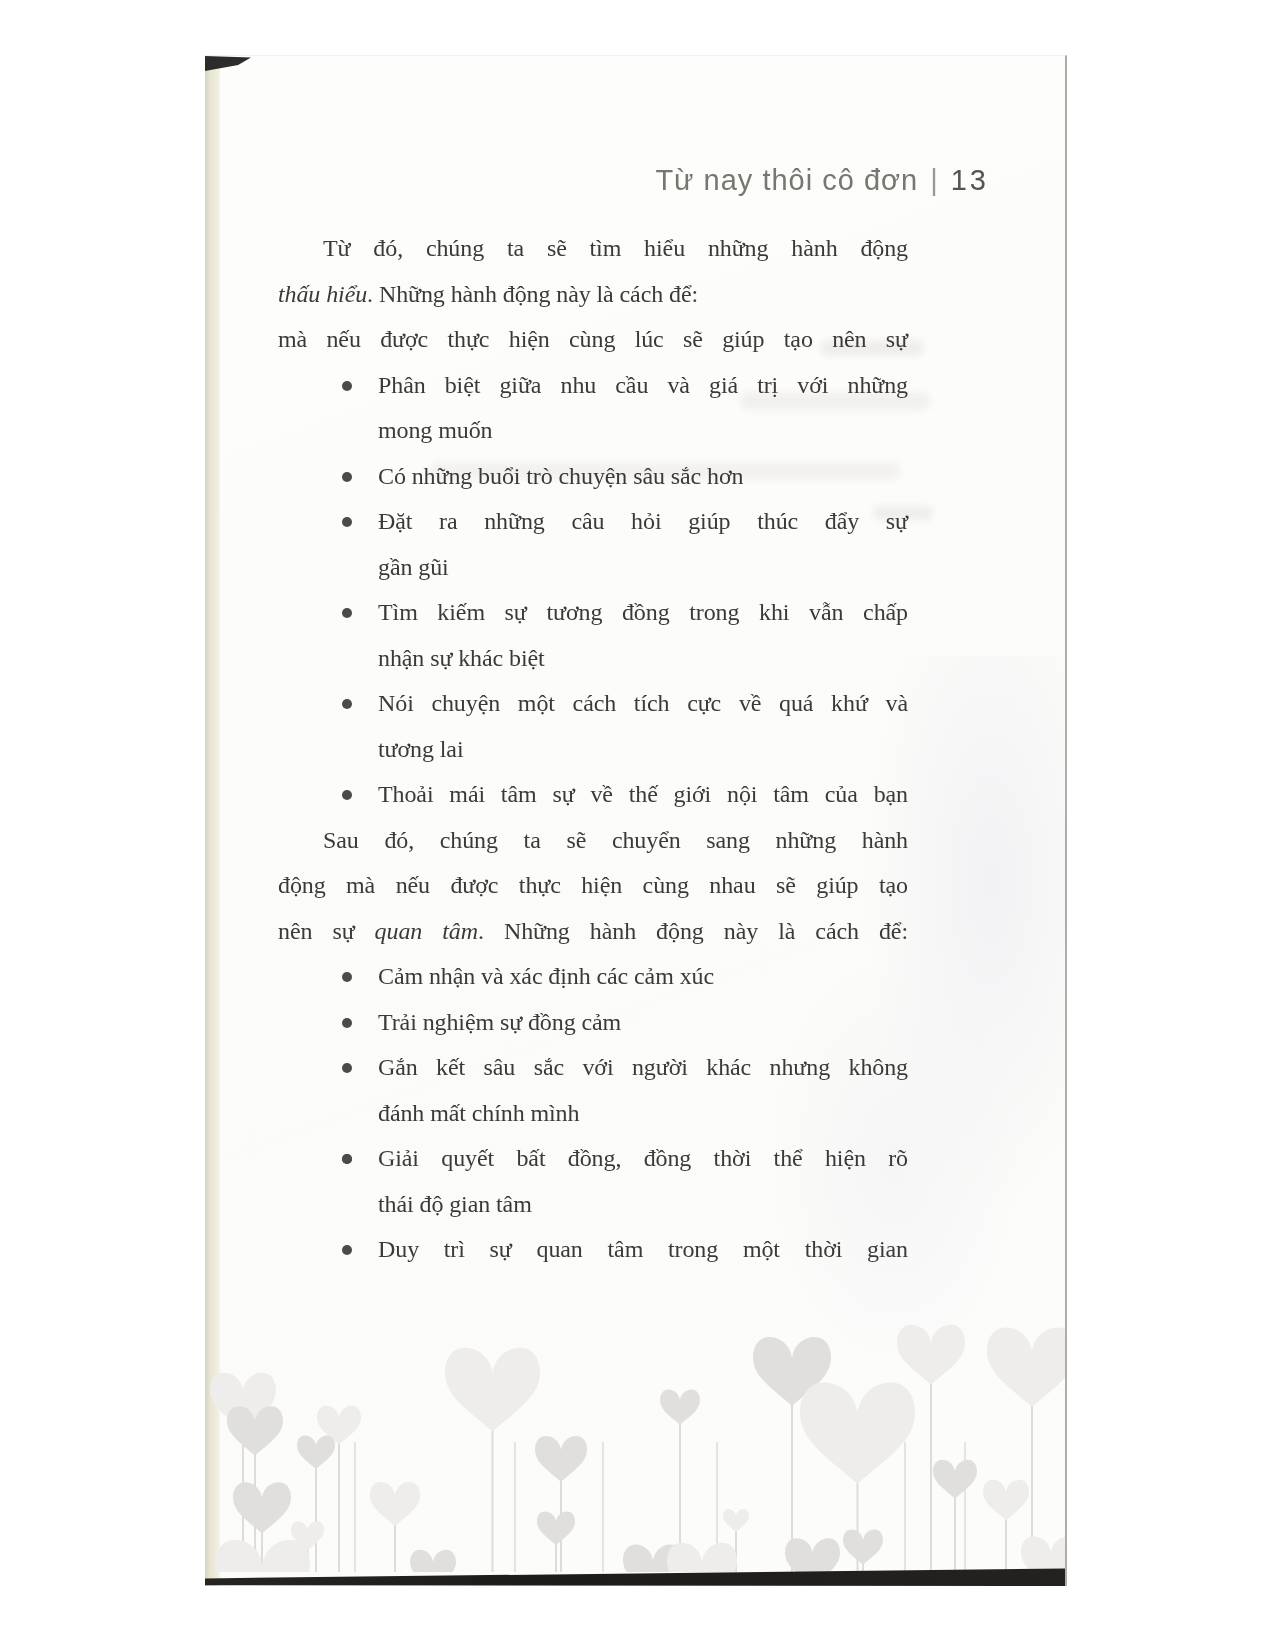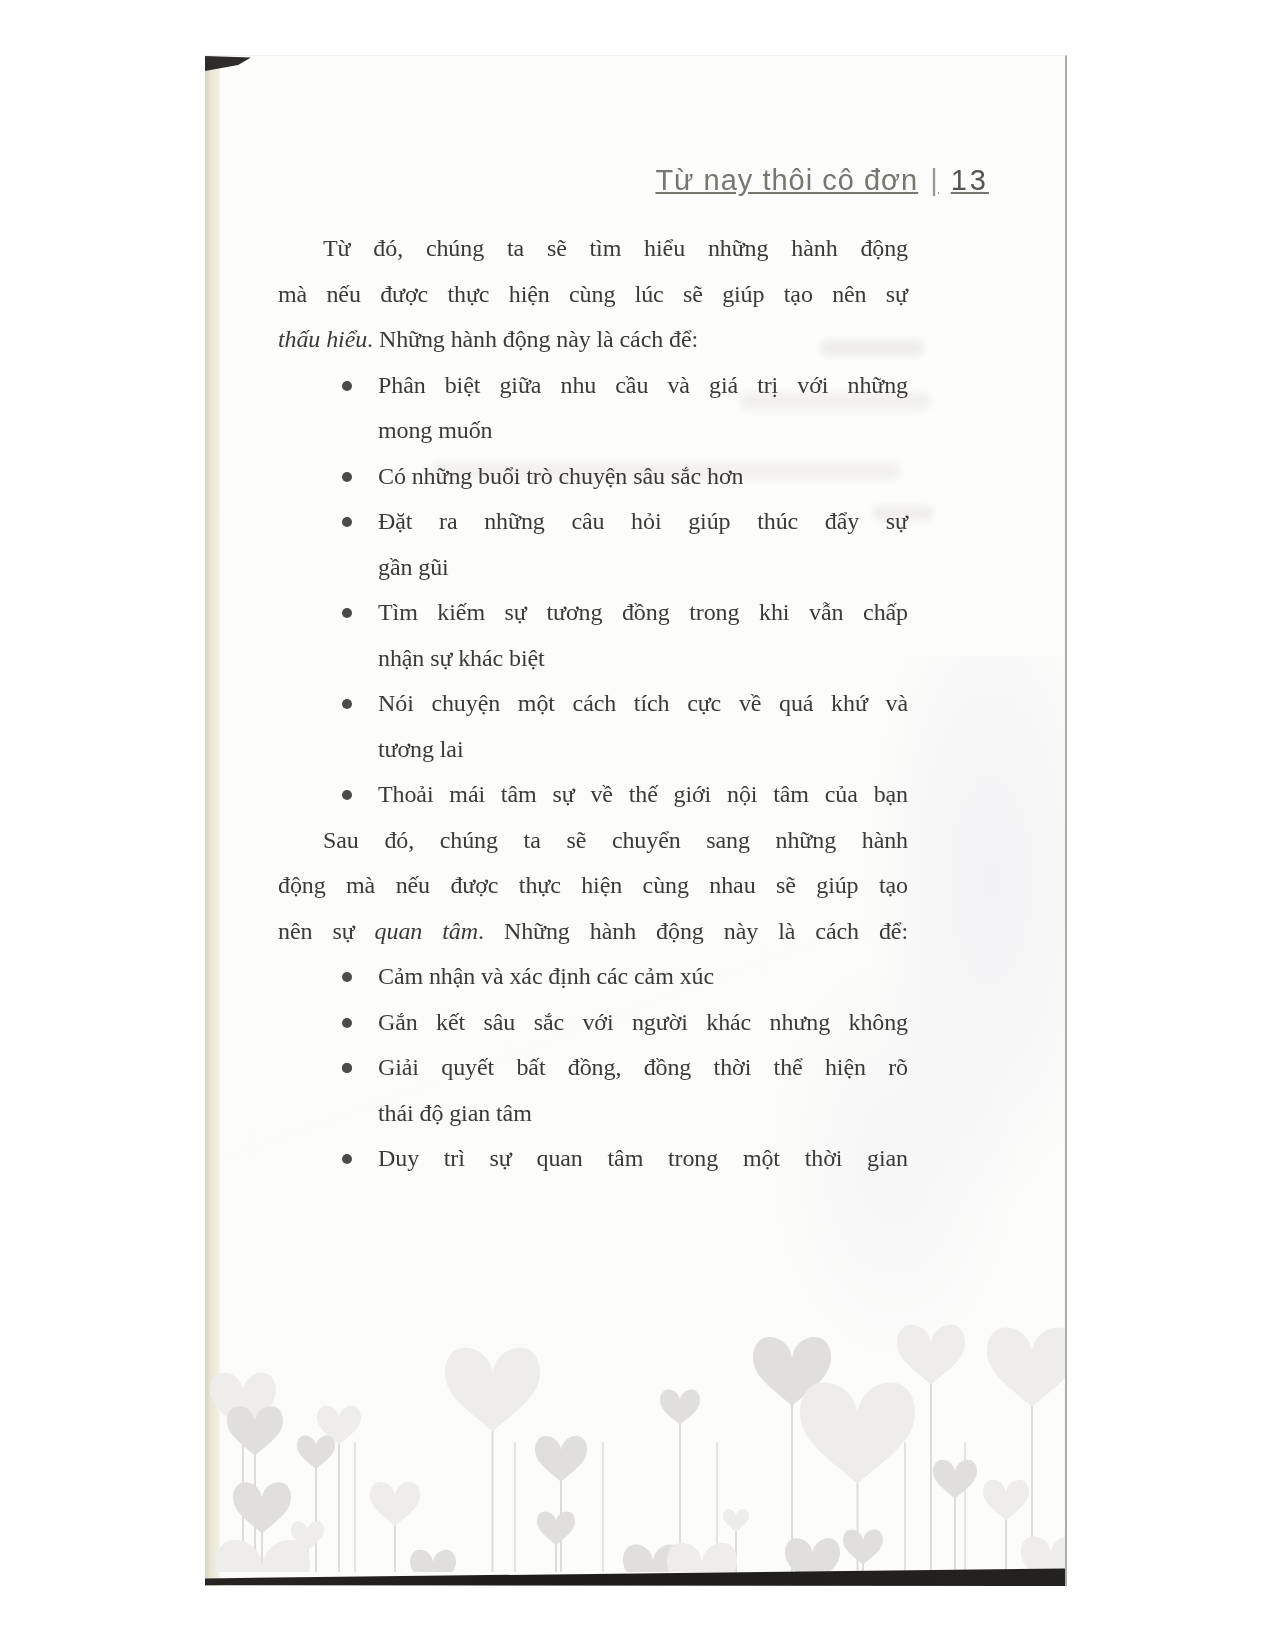--- a/index.html
+++ b/index.html
@@ -24,21 +24,20 @@
   .corner-mark{
     position:absolute;left:0;top:0;width:46px;height:15px;
     background:#2d2c2a;
     clip-path:polygon(0 0,100% 10%,72% 60%,0 100%);
   }
   .running-head{
     position:absolute;top:108px;right:76px;
     font-family:"Liberation Sans", sans-serif;
     font-size:29px;letter-spacing:1px;color:#78776f;
     white-space:nowrap;
-    text-decoration:underline;
   }
   .running-head .sep{color:#9a9992;margin:0 12px;font-weight:300;}
   .running-head .pagenum{color:#55544e;letter-spacing:3px;}
   .content{
     position:absolute;left:73px;top:170px;width:630px;
     font-size:24px;color:#3b3a38;letter-spacing:-0.1px;
   }
   .line{
     height:45.5px;line-height:45.5px;
     text-align:left;
@@ -84,22 +83,22 @@
   <div class="blob2"></div>
 
   <div class="running-head">
     <span>Từ nay thôi cô đơn</span><span class="sep">|</span><span class="pagenum">13</span>
   </div>
 
   <div class="content">
 
     <div>
       <div class="line j indent">Từ đó, chúng ta sẽ tìm hiểu những hành động</div>
+      <div class="line"><span class="ital">thấu hiểu</span><span>. Những hành động này là cách để:</span></div>
       <div class="line j">mà nếu được thực hiện cùng lúc sẽ giúp tạo nên sự</div>
-      <div class="line"><span class="ital">thấu hiểu</span><span>. Những hành động này là cách để:</span></div>
     </div>
 
     <div>
       <div class="bullet-item">
         <span class="dot"></span>
         <div class="line j">Phân biệt giữa nhu cầu và giá trị với những</div>
         <div class="line">mong muốn</div>
       </div>
       <div class="bullet-item">
         <span class="dot"></span>
@@ -132,21 +131,26 @@
       <div class="line j"><span>nên sự </span><span class="ital">quan tâm</span><span>. Những hành động này là cách để:</span></div>
     </div>
 
     <div>
       <div class="bullet-item">
         <span class="dot"></span>
         <div class="line">Cảm nhận và xác định các cảm xúc</div>
       </div>
       <div class="bullet-item">
         <span class="dot"></span>
+        <div class="line">Trải nghiệm sự đồng cảm</div>
+      </div>
+      <div class="bullet-item">
+        <span class="dot"></span>
         <div class="line j">Gắn kết sâu sắc với người khác nhưng không</div>
+        <div class="line">đánh mất chính mình</div>
       </div>
       <div class="bullet-item">
         <span class="dot"></span>
       </div>
       <div class="bullet-item">
         <span class="dot"></span>
         <div class="line j">Giải quyết bất đồng, đồng thời thể hiện rõ</div>
         <div class="line">thái độ gian tâm</div>
       </div>
       <div class="bullet-item">

